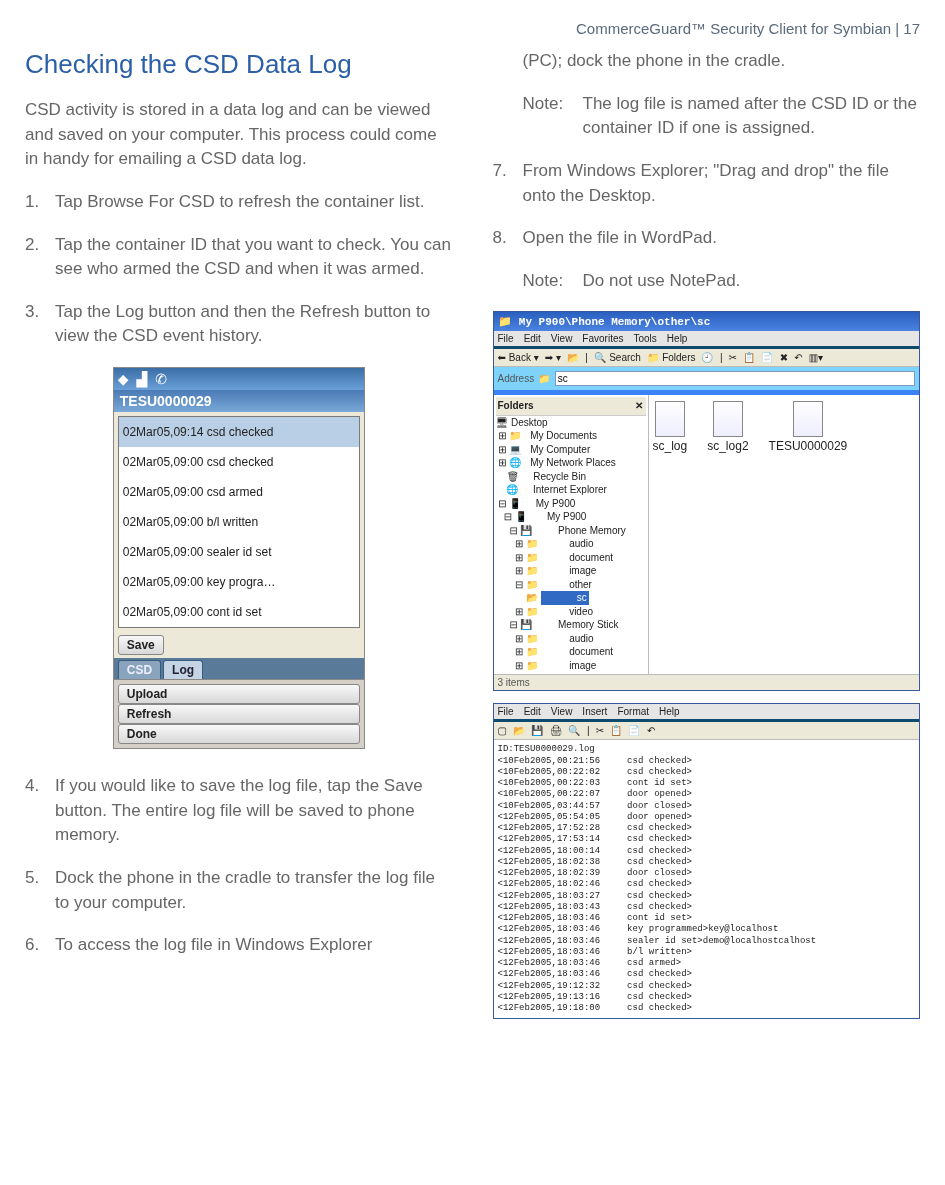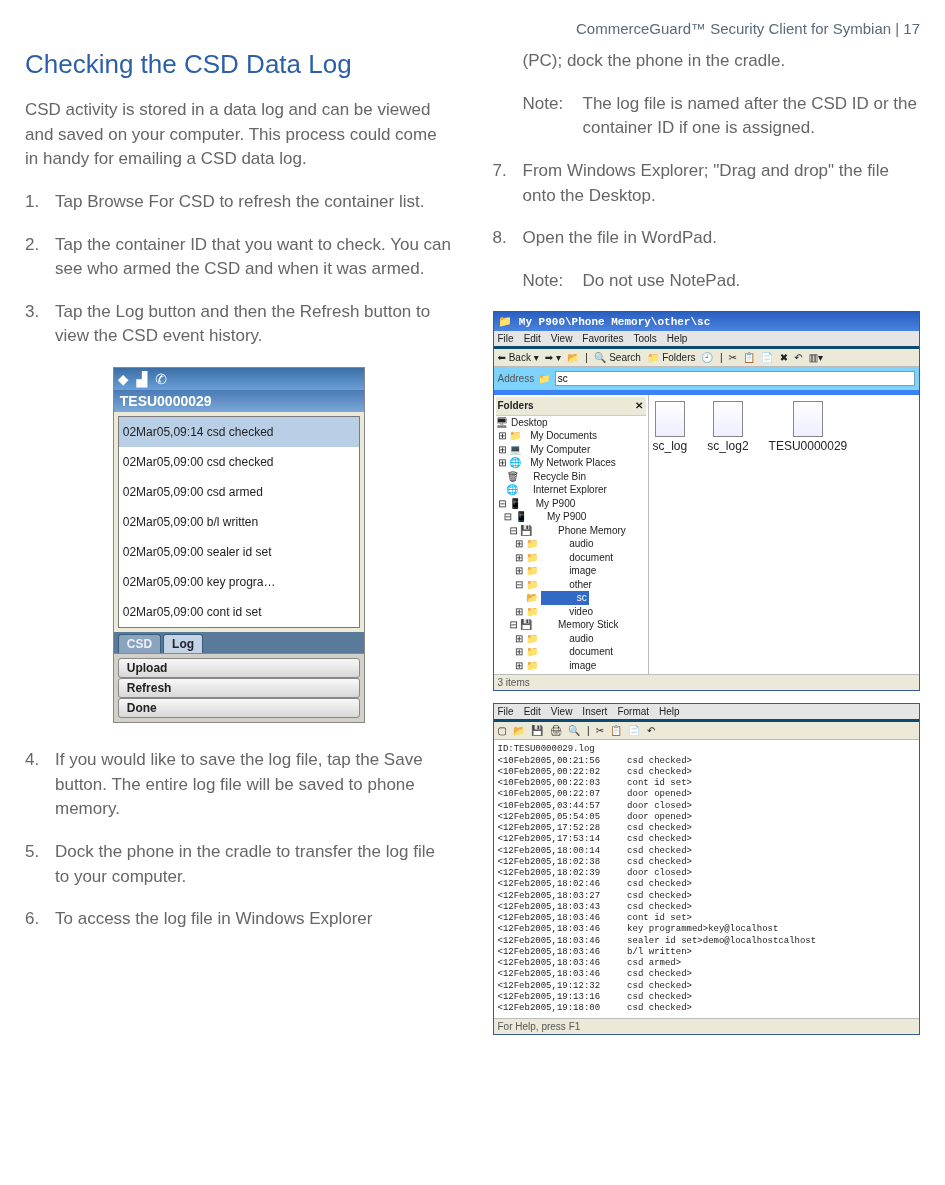--- a/index.html
+++ b/index.html
@@ -263,20 +263,23 @@
       </div>
       <div class="titlebar">TESU0000029</div>
       <div class="listbox">
         <div class="row sel">02Mar05,09:14 csd checked</div>
         <div class="row">02Mar05,09:00 csd checked</div>
         <div class="row">02Mar05,09:00 csd armed</div>
         <div class="row">02Mar05,09:00 b/l written</div>
         <div class="row">02Mar05,09:00 sealer id set</div>
         <div class="row">02Mar05,09:00 key progra…</div>
         <div class="row">02Mar05,09:00 cont id set</div>
+      </div>
+      <div class="btnrow">
+        <span class="btn">Save</span>
       </div>
       <div class="tabs">
         <span class="tab inactive">CSD</span>
         <span class="tab">Log</span>
       </div>
       <div class="bottombar">
         <span class="btn">Upload</span>
         <span class="btn">Refresh</span>
         <span class="btn">Done</span>
       </div>
@@ -426,17 +429,16 @@
 &lt;12Feb2005,18:03:43     csd checked&gt;
 &lt;12Feb2005,18:03:46     cont id set&gt;
 &lt;12Feb2005,18:03:46     key programmed&gt;key@localhost
 &lt;12Feb2005,18:03:46     sealer id set&gt;demo@localhostcalhost
 &lt;12Feb2005,18:03:46     b/l written&gt;
 &lt;12Feb2005,18:03:46     csd armed&gt;
 &lt;12Feb2005,18:03:46     csd checked&gt;
 &lt;12Feb2005,19:12:32     csd checked&gt;
 &lt;12Feb2005,19:13:16     csd checked&gt;
 &lt;12Feb2005,19:18:00     csd checked&gt;</div>
-      <div class="status">For Help, press F1</div>
     </div>
 
   </div>
 </div>
 
 </body></html>

